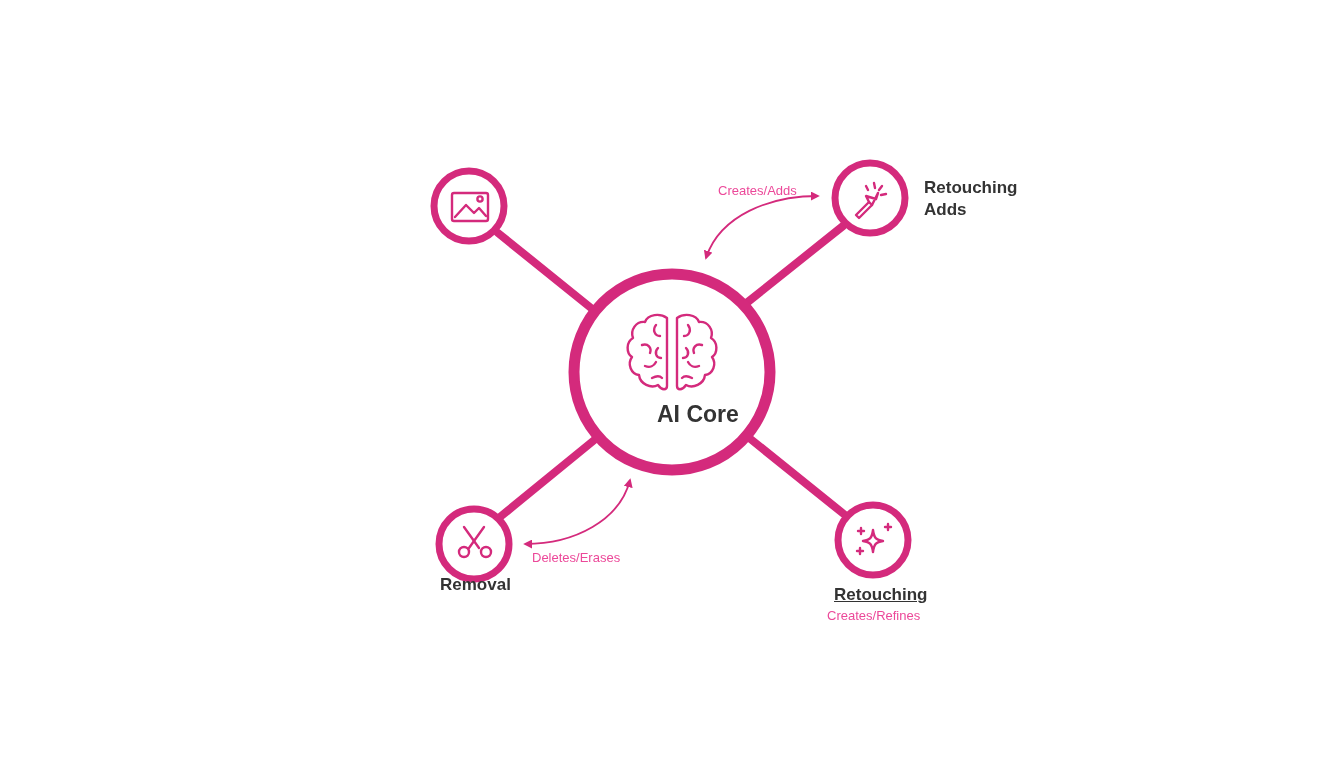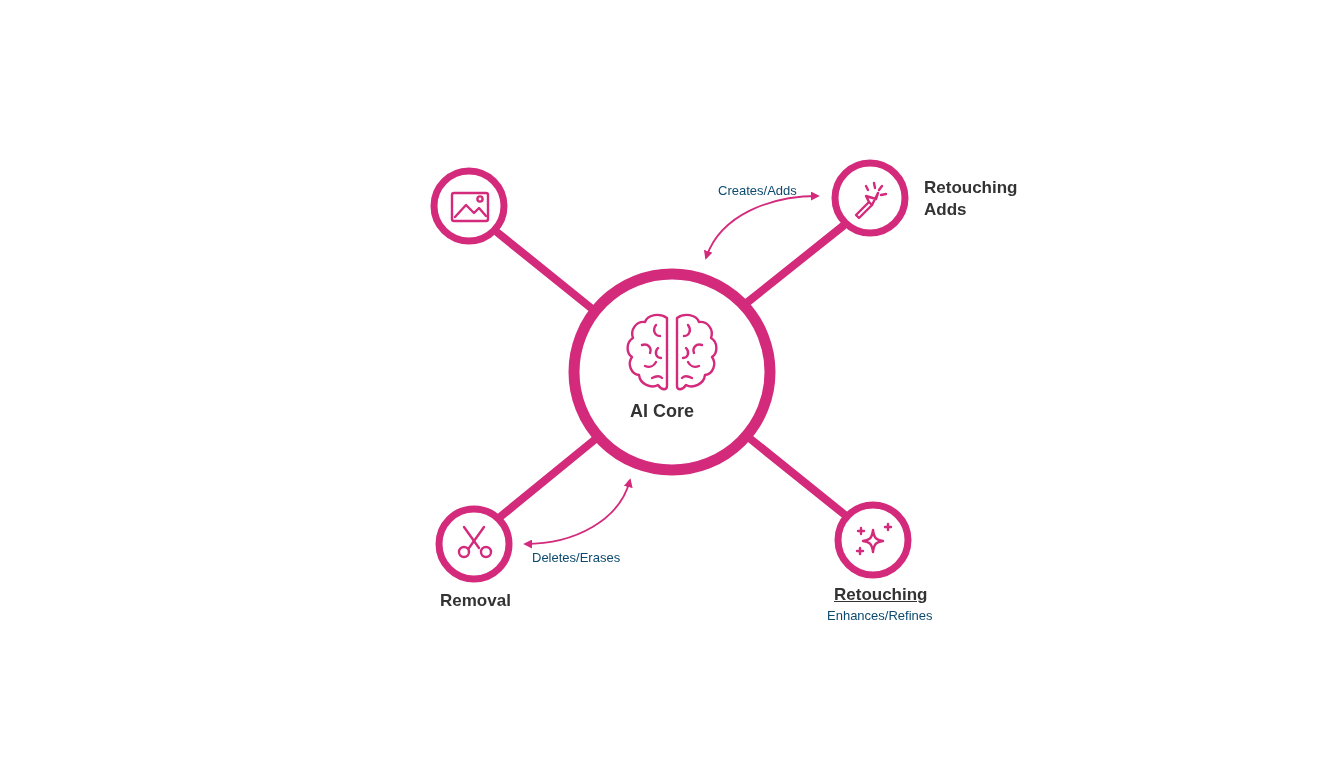--- a/index.html
+++ b/index.html
@@ -8,22 +8,22 @@
       background: #ffffff;
       font-family: "Liberation Sans", "DejaVu Sans", sans-serif;
       position: relative;
     }
     #diagram { position: absolute; left: 0; top: 0; width: 1344px; height: 768px; }
     .label {
       position: absolute; color: #333333; white-space: nowrap;
       font-family: "Liberation Sans", "DejaVu Sans", sans-serif;
     }
     .node-title { font-weight: bold; font-size: 17px; line-height: 21px; }
-    .sub { font-size: 13px; color: #0c4a6e; }
-    .core-title { font-weight: bold; font-size: 18px; color: #333333; }
+    .sub { font-size: 13px; color: #ec4899; }
+    .core-title { font-weight: bold; font-size: 23px; color: #333333; margin-left: 27px; }
   </style>
 </head>
 <body>
 
 <div id="diagram">
   <svg width="1344" height="768" viewBox="0 0 1344 768" xmlns="http://www.w3.org/2000/svg">
     <defs>
       <marker id="arrowhead" viewBox="0 0 10 10" refX="8" refY="5" markerWidth="5" markerHeight="5" orient="auto-start-reverse">
         <path d="M0,0 L10,5 L0,10 z" fill="#d42a7c"></path>
       </marker>
@@ -97,20 +97,20 @@
       <line x1="857" y1="551" x2="863" y2="551"></line>
     </g>
   </svg>
 
   
   <div class="label core-title" style="left:630px; top:401px;">AI Core</div>
 
   <div class="label node-title" style="left:924px; top:177px;">Retouching</div>
   <div class="label node-title" style="left:924px; top:199px;">Adds</div>
 
-  <div class="label node-title" style="left:440px; top:590px;">Removal</div>
+  <div class="label node-title" style="left:440px; top:574px;">Removal</div>
 
   <div class="label node-title" style="left:834px; top:584px;text-decoration:underline;">Retouching</div>
-  <div class="label sub" style="left:827px; top:608px;">Enhances/Refines</div>
+  <div class="label sub" style="left:827px; top:608px;">Creates/Refines</div>
 
   <div class="label sub" style="left:718px; top:183px;">Creates/Adds</div>
   <div class="label sub" style="left:532px; top:550px;text-align:right;">Deletes/Erases</div>
 </div>
 
 </body></html>

